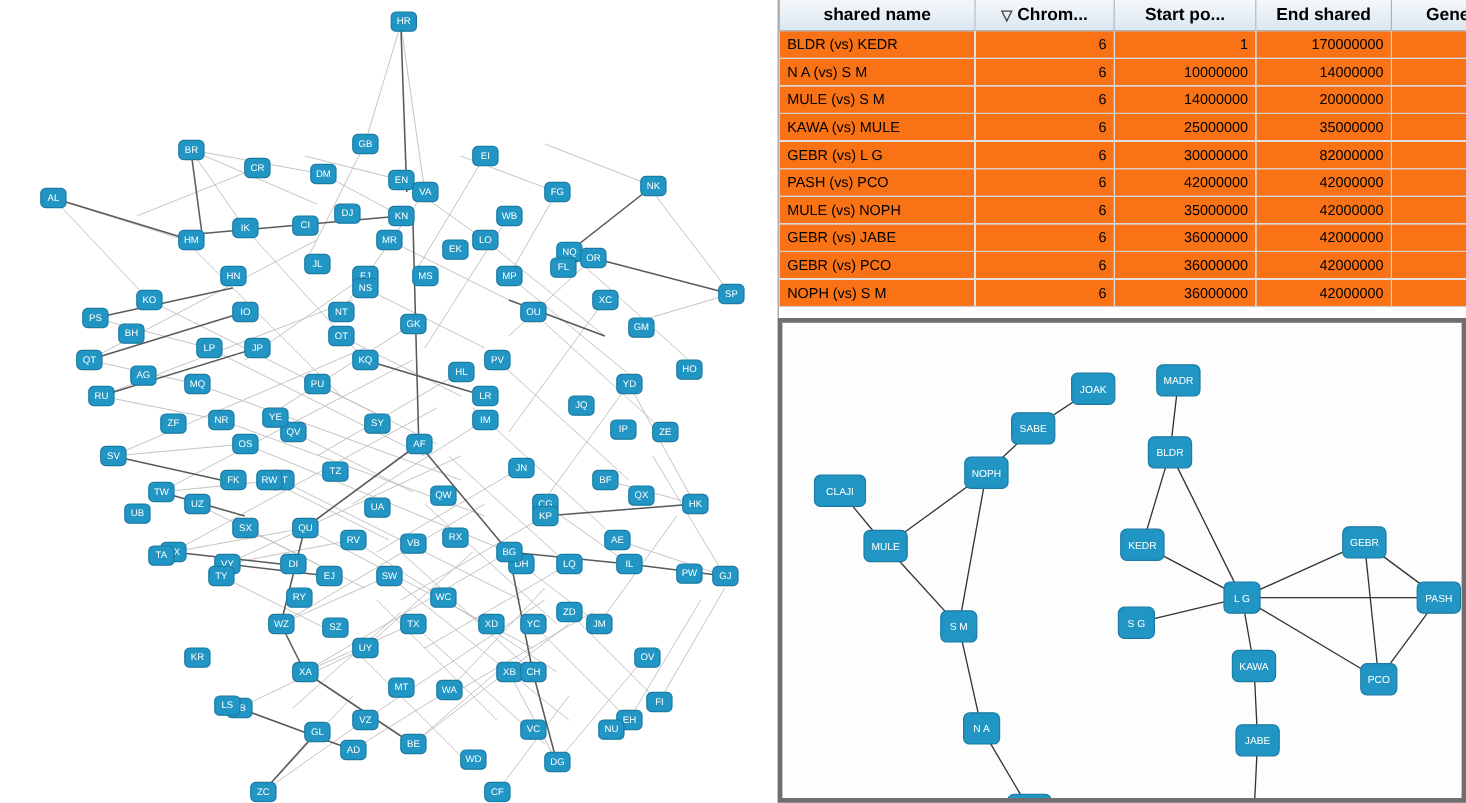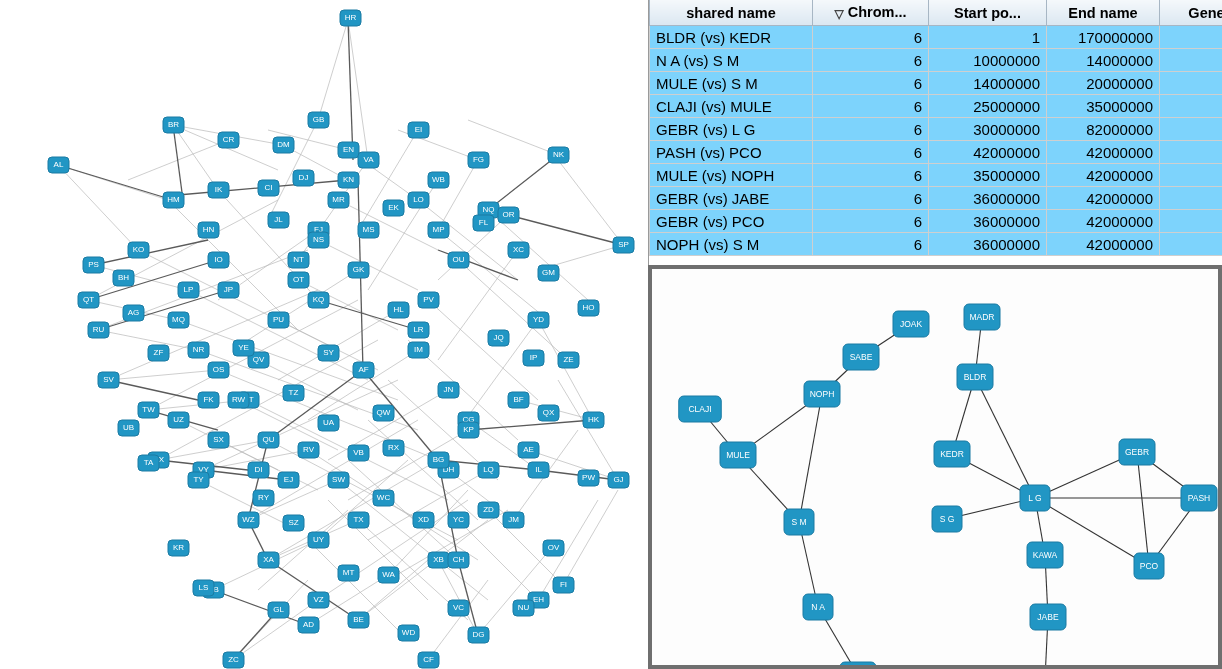--- a/index.html
+++ b/index.html
@@ -16,21 +16,21 @@
   }
   #root {
     position: relative;
     width: 1222px;
     height: 669px;
   }
 
   
   #left-network {
     position: absolute;
-    left: 18px;
+    left: 4px;
     top: 0;
     width: 648px;
     height: 669px;
     background: #ffffff;
     overflow: hidden;
   }
   #left-network svg {
     display: block;
   }
 
@@ -74,22 +74,22 @@
     white-space: nowrap;
     overflow: hidden;
     margin-top: 36px;
   }
   table.data-table td {
     border: 1px solid #cfcfcf;
     height: 22px;
     padding: 0 6px;
     white-space: nowrap;
     overflow: hidden;
-    font-size: 15px;
-    background: #7dd3fc;
+    font-size: 12px;
+    background: #f97316;
   }
   td.col-name { text-align: left; }
   td.col-num  { text-align: right; }
   th.th-first { width: 150px; }
   th.th-chrom { width: 103px; }
   th.th-start { width: 105px; }
   th.th-end   { width: 100px; }
   th.th-gen   { width: 110px; }
   .filter-glyph {
     display: inline-block;
@@ -815,21 +815,21 @@
             <th class="th-first">
               <span>shared name</span>
             </th>
             <th class="th-chrom">
               <span class="filter-glyph">▽</span><span>Chrom...</span>
             </th>
             <th class="th-start">
               <span>Start po...</span>
             </th>
             <th class="th-end">
-              <span>End name</span>
+              <span>End shared</span>
             </th>
             <th class="th-gen">
               <span>Genetic...</span>
             </th>
           </tr>
         </thead>
         <tbody>
           <tr>
             <td class="col-name">BLDR (vs) KEDR</td>
             <td class="col-num">6</td>
@@ -845,21 +845,21 @@
             <td class="col-num">6.6</td>
           </tr>
           <tr>
             <td class="col-name">MULE (vs) S M</td>
             <td class="col-num">6</td>
             <td class="col-num">14000000</td>
             <td class="col-num">20000000</td>
             <td class="col-num">7.5</td>
           </tr>
           <tr>
-            <td class="col-name">CLAJI (vs) MULE</td>
+            <td class="col-name">KAWA (vs) MULE</td>
             <td class="col-num">6</td>
             <td class="col-num">25000000</td>
             <td class="col-num">35000000</td>
             <td class="col-num">5.9</td>
           </tr>
           <tr>
             <td class="col-name">GEBR (vs) L G</td>
             <td class="col-num">6</td>
             <td class="col-num">30000000</td>
             <td class="col-num">82000000</td>

